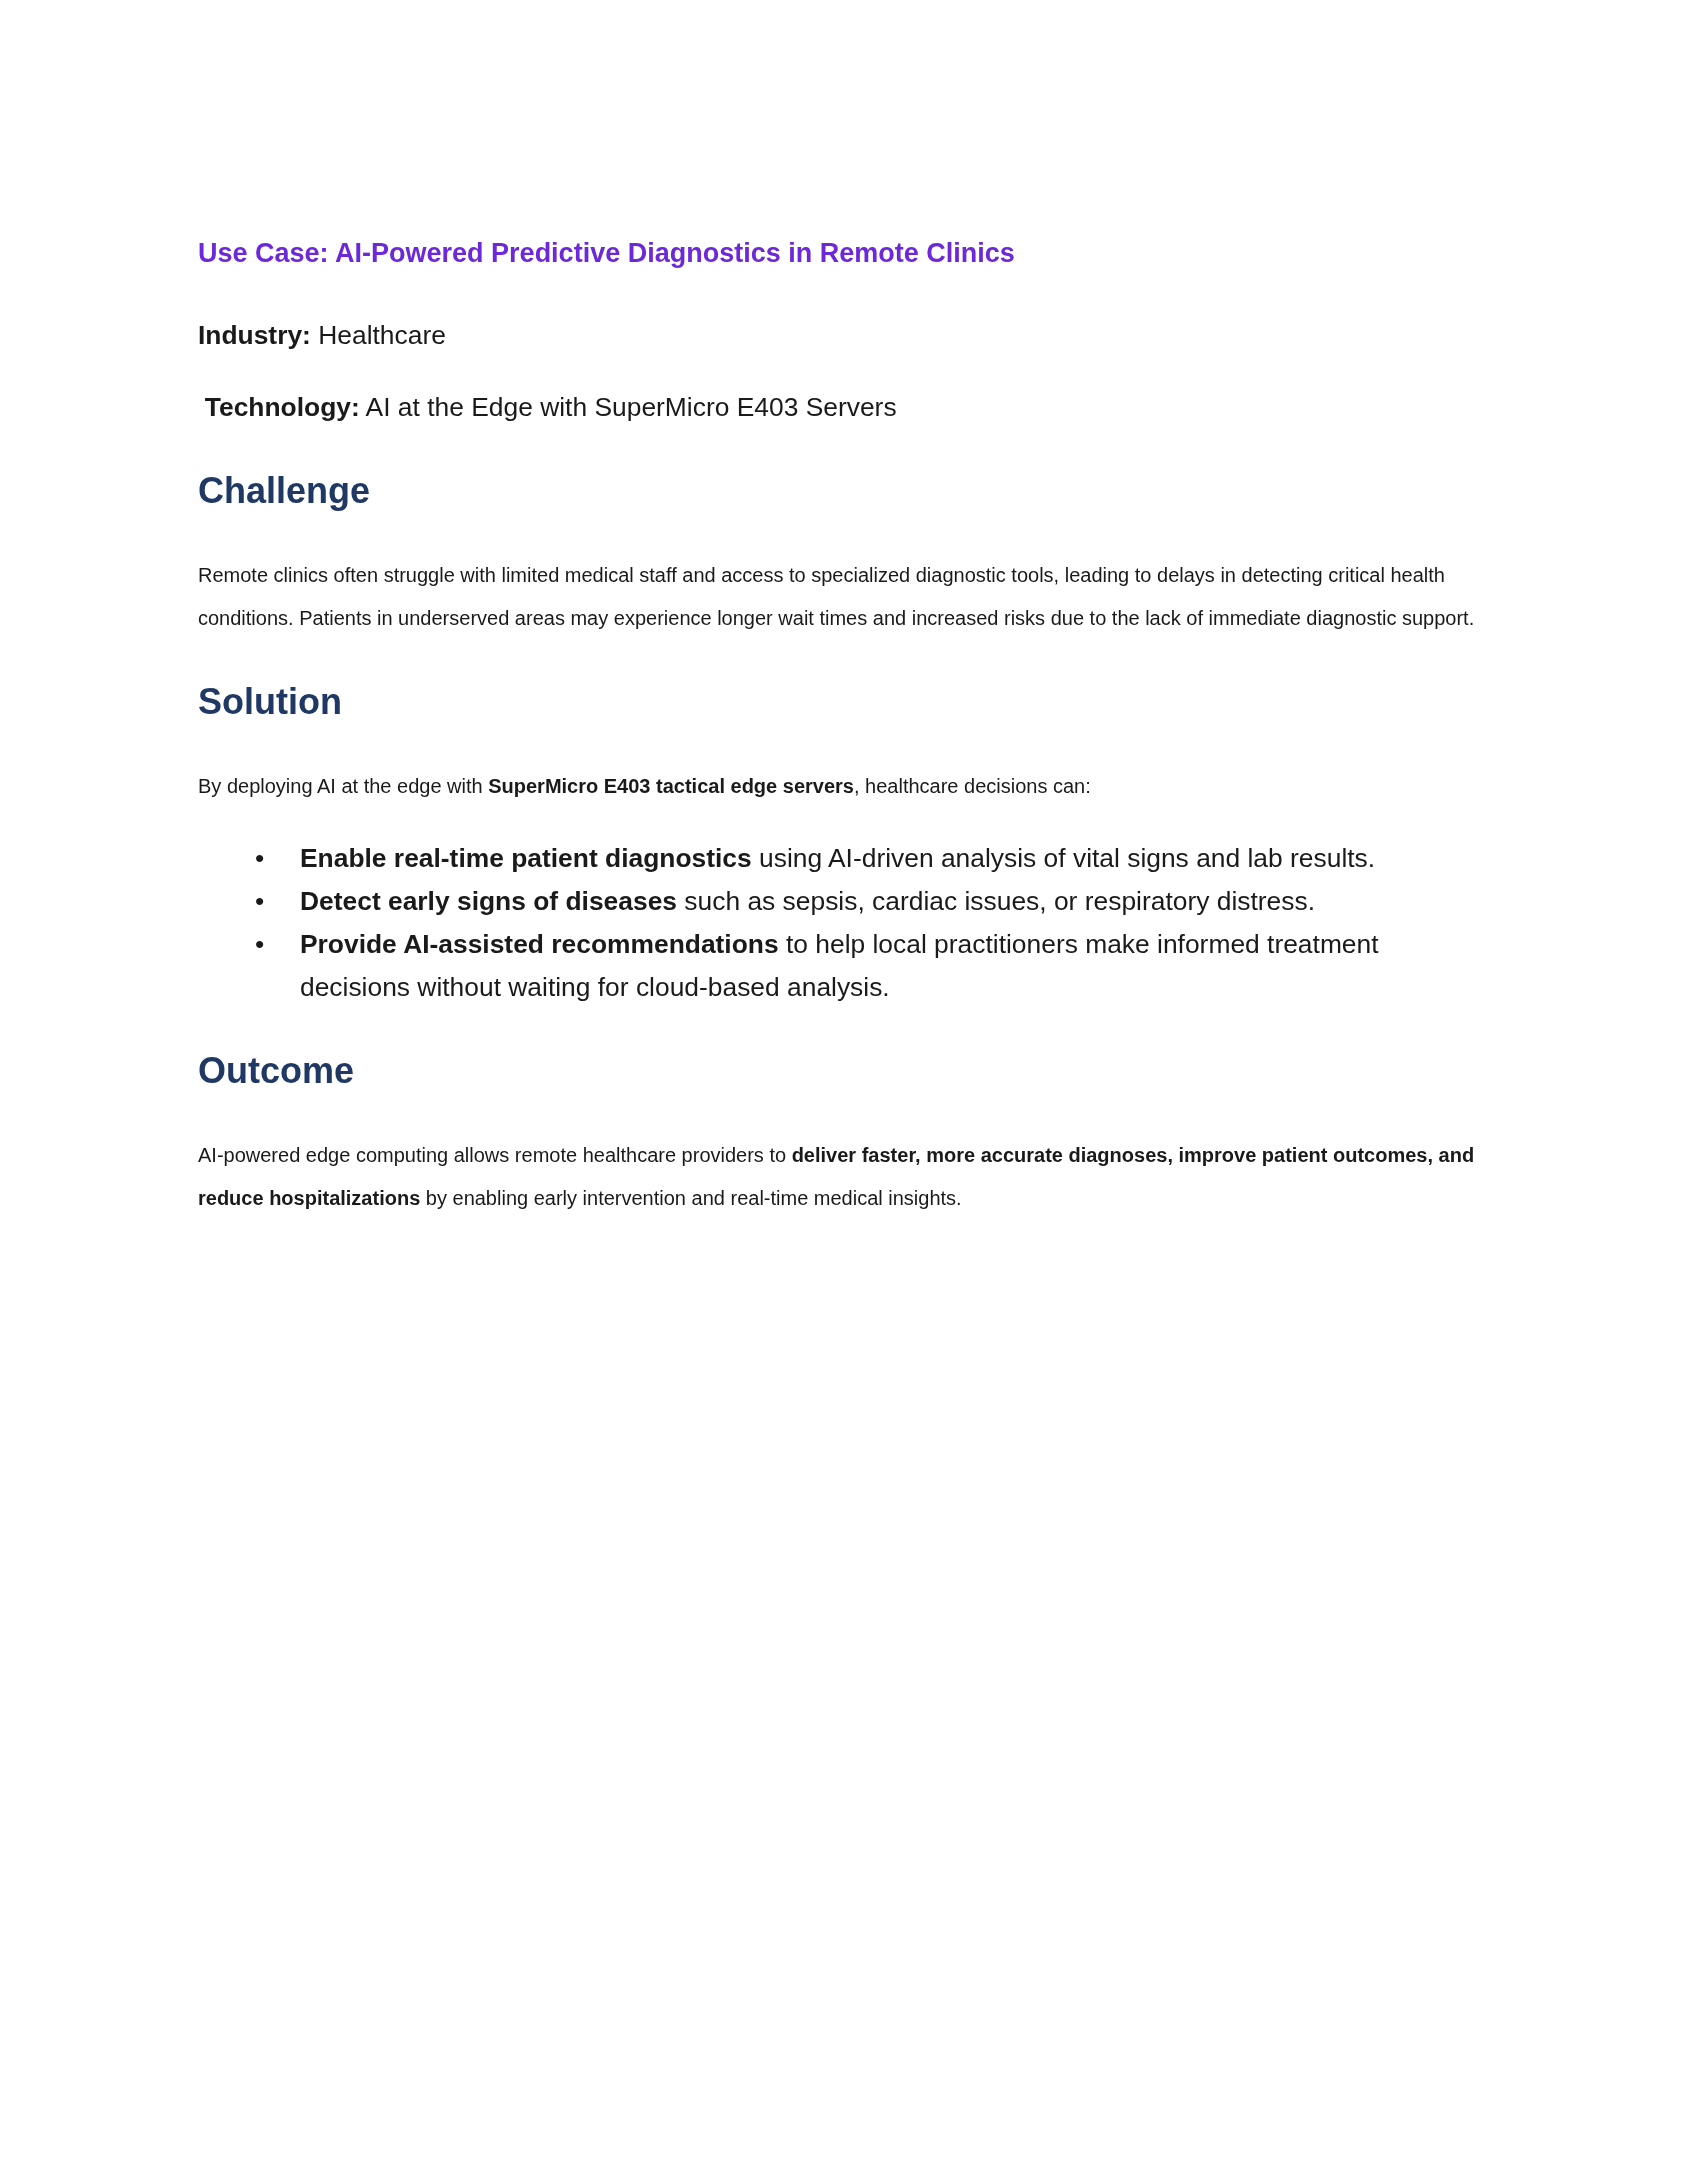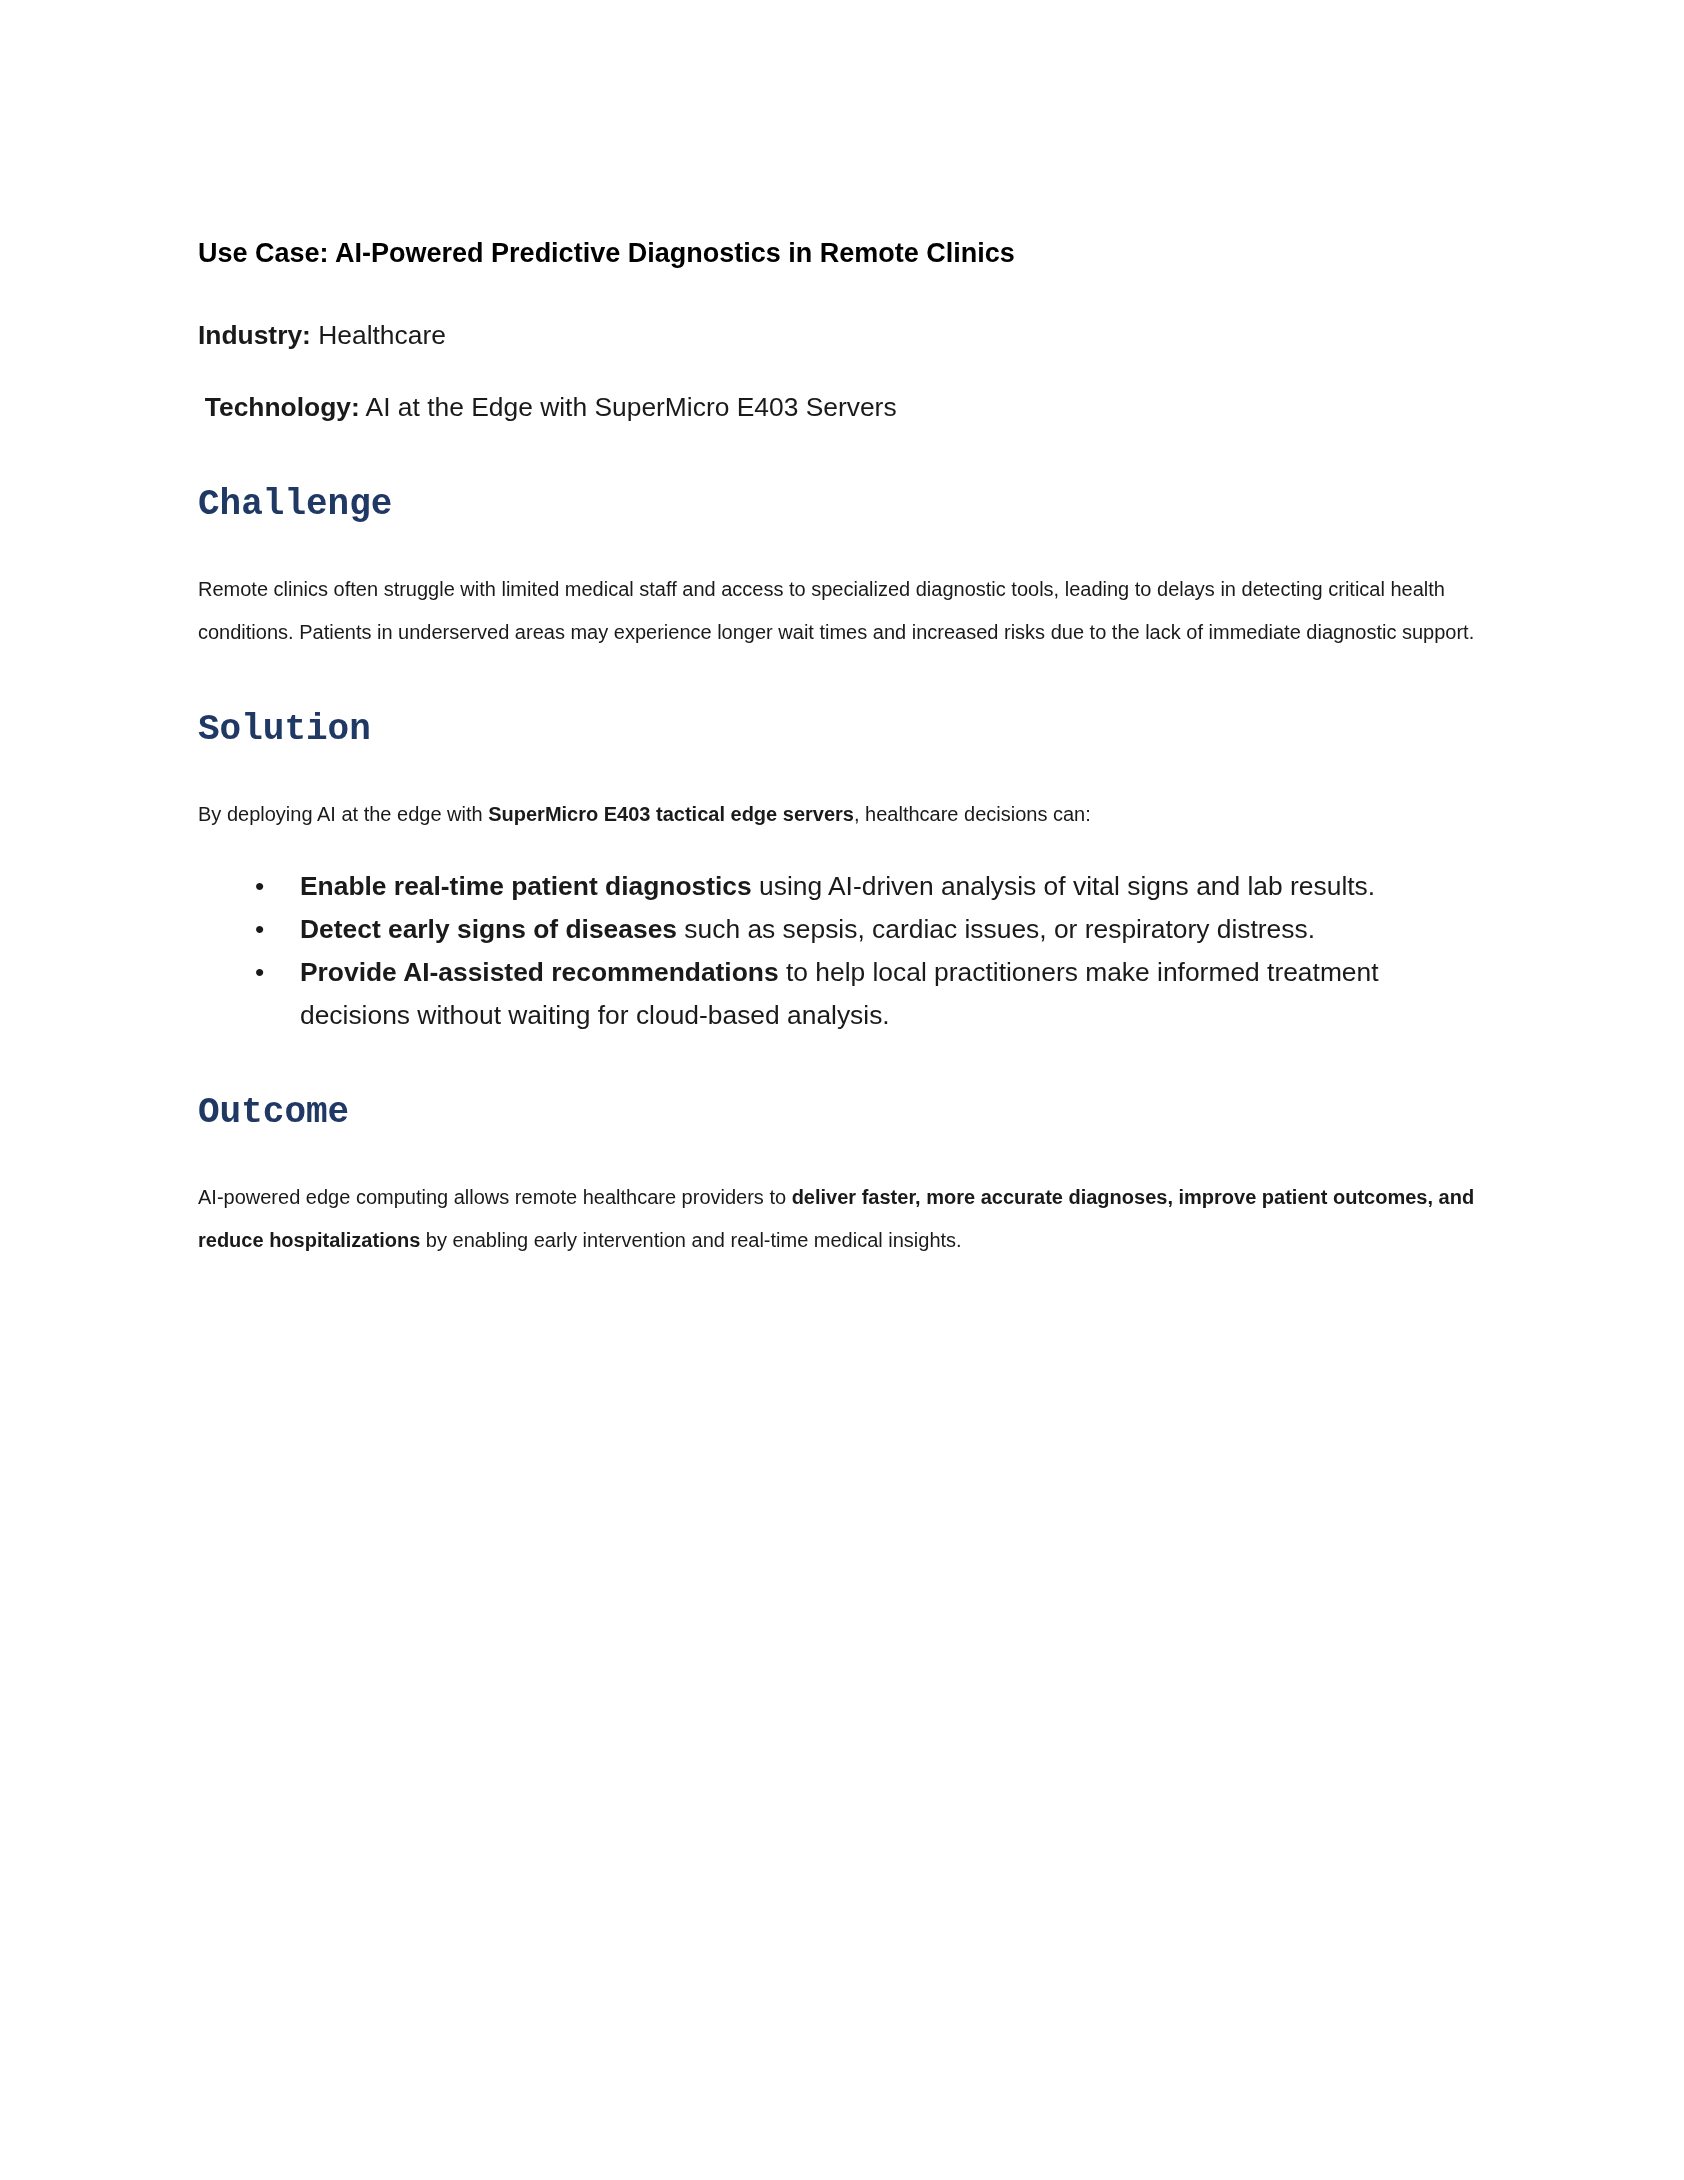--- a/index.html
+++ b/index.html
@@ -18,41 +18,40 @@
     box-sizing: border-box;
   }
   .content {
     padding: 232px 198px 0 198px;
     box-sizing: border-box;
   }
   h1.doc-title {
     font-size: 27px;
     line-height: 43px;
     font-weight: bold;
-    color: #000000;
+    color: #6d28d9;
     margin: 0 0 39px 0;
   }
   p.meta-line {
     font-size: 26.4px;
     line-height: 43px;
     margin: 0 0 29px 0;
   }
   p.meta-line.indent {
     padding-left: 6.8px;
   }
   .meta-label {
     font-weight: bold;
   }
   h2.section-heading {
     font-size: 36px;
     line-height: 48px;
     font-weight: bold;
     color: var(--heading-color, #1F3864);
-    margin: 52px 0 39px 0;
-    font-family: Liberation Mono, monospace;
+    margin: 38px 0 39px 0;
   }
   p.body-text {
     font-size: 20px;
     line-height: 43px;
     margin: 0 0 29px 0;
   }
   .bold-run {
     font-weight: bold;
   }
   ul.bullet-list {

